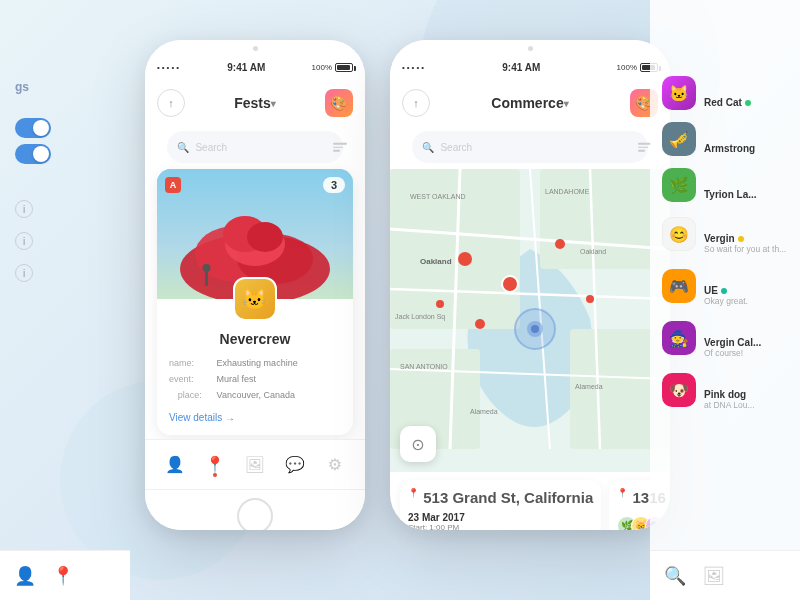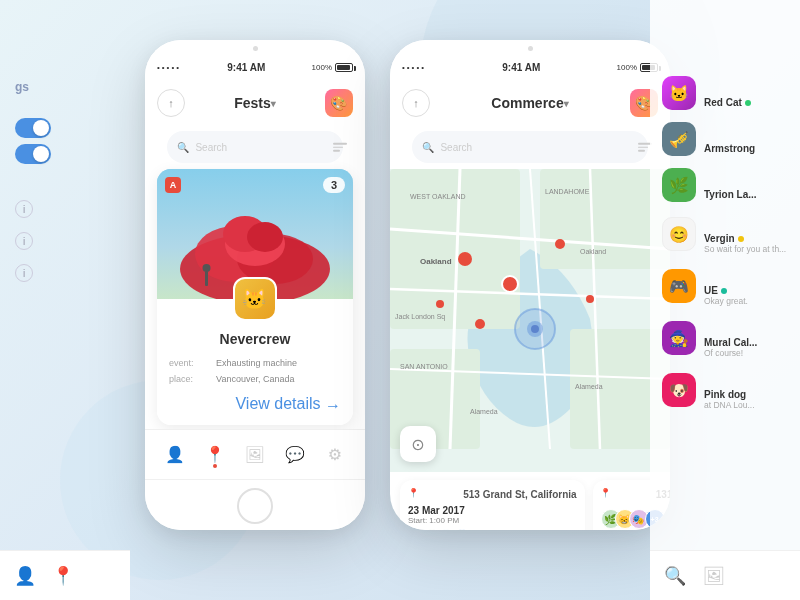--- a/index.html
+++ b/index.html
@@ -250,23 +250,23 @@
       text-align: center;
       margin-top: 24px;
       margin-bottom: 8px;
     }
     .card-info {
       font-size: 9px;
       color: #888;
       line-height: 1.8;
     }
     .view-details {
-      font-size: 16px;
+      font-size: 10px;
       color: #4a90e2;
-      text-align: right;
+      text-align: left;
       margin-top: 8px;
       padding-bottom: 2px;
     }
 
     
     .bottom-nav {
       height: 50px;
       background: white;
       border-top: 1px solid #f0f0f0;
       display: flex;
@@ -338,26 +338,25 @@
     }
     .event-card {
       min-width: 120px;
       background: white;
       border-radius: 12px;
       padding: 8px;
       box-shadow: 0 2px 8px rgba(0,0,0,0.06);
       flex-shrink: 0;
     }
     .event-card-addr {
-      font-size: 10px;
+      font-size: 15px;
       font-weight: 600;
       color: #555;
       line-height: 1.3;
       margin-bottom: 4px;
-      margin-left: 40px;
     }
     .event-card-date {
       font-size: 8px;
       color: #888;
       margin-bottom: 4px;
     }
     .event-card-date strong {
       font-size: 10px;
       color: #333;
       display: block;
@@ -543,25 +542,29 @@
     </div>
 
     <div class="card-body">
       <div class="card-avatar">
         <span>🐱</span>
       </div>
       <div class="card-title">Nevercrew</div>
       <table class="card-info" style="border-collapse:collapse;width:100%;">
         <tbody>
             <tr>
-          <td style="color:#aaa;padding-right:6px;white-space:nowrap;">event:</td>
+          <td style="color:#aaa;padding-right:6px;white-space:nowrap;">name:</td>
           <td>Exhausting machine</td>
         </tr>
         <tr>
-          <td style="color:#aaa;padding-right:6px;white-space:nowrap;">place:</td>
+          <td style="color:#aaa;padding-right:6px;white-space:nowrap;">event:</td>
+          <td>Mural fest</td>
+        </tr>
+        <tr>
+          <td style="color:#aaa;padding-right:6px;white-space:nowrap;text-align:center;">place:</td>
           <td>Vancouver, Canada</td>
         </tr>
       </tbody>
         </table>
       <div class="view-details">View details →</div>
     </div>
   </div>
 
   <div style="flex:1;"></div>
 
@@ -762,21 +765,21 @@
         <div class="online-dot dot-teal"></div>
       </div>
       <div class="chat-msg">Okay great.</div>
     </div>
   </div>
 
   <div class="chat-item">
     <div class="chat-avatar" style="background:#9c27b0;">🧙</div>
     <div class="chat-info">
       <div class="chat-name">
-        <span>Mural Cal...</span>
+        <span>Vergin Cal...</span>
       </div>
       <div class="chat-msg">Of course!</div>
     </div>
   </div>
 
   <div class="chat-item">
     <div class="chat-avatar" style="background:#e91e63;">🐶</div>
     <div class="chat-info">
       <div class="chat-name">
         <span>Pink dog</span>

